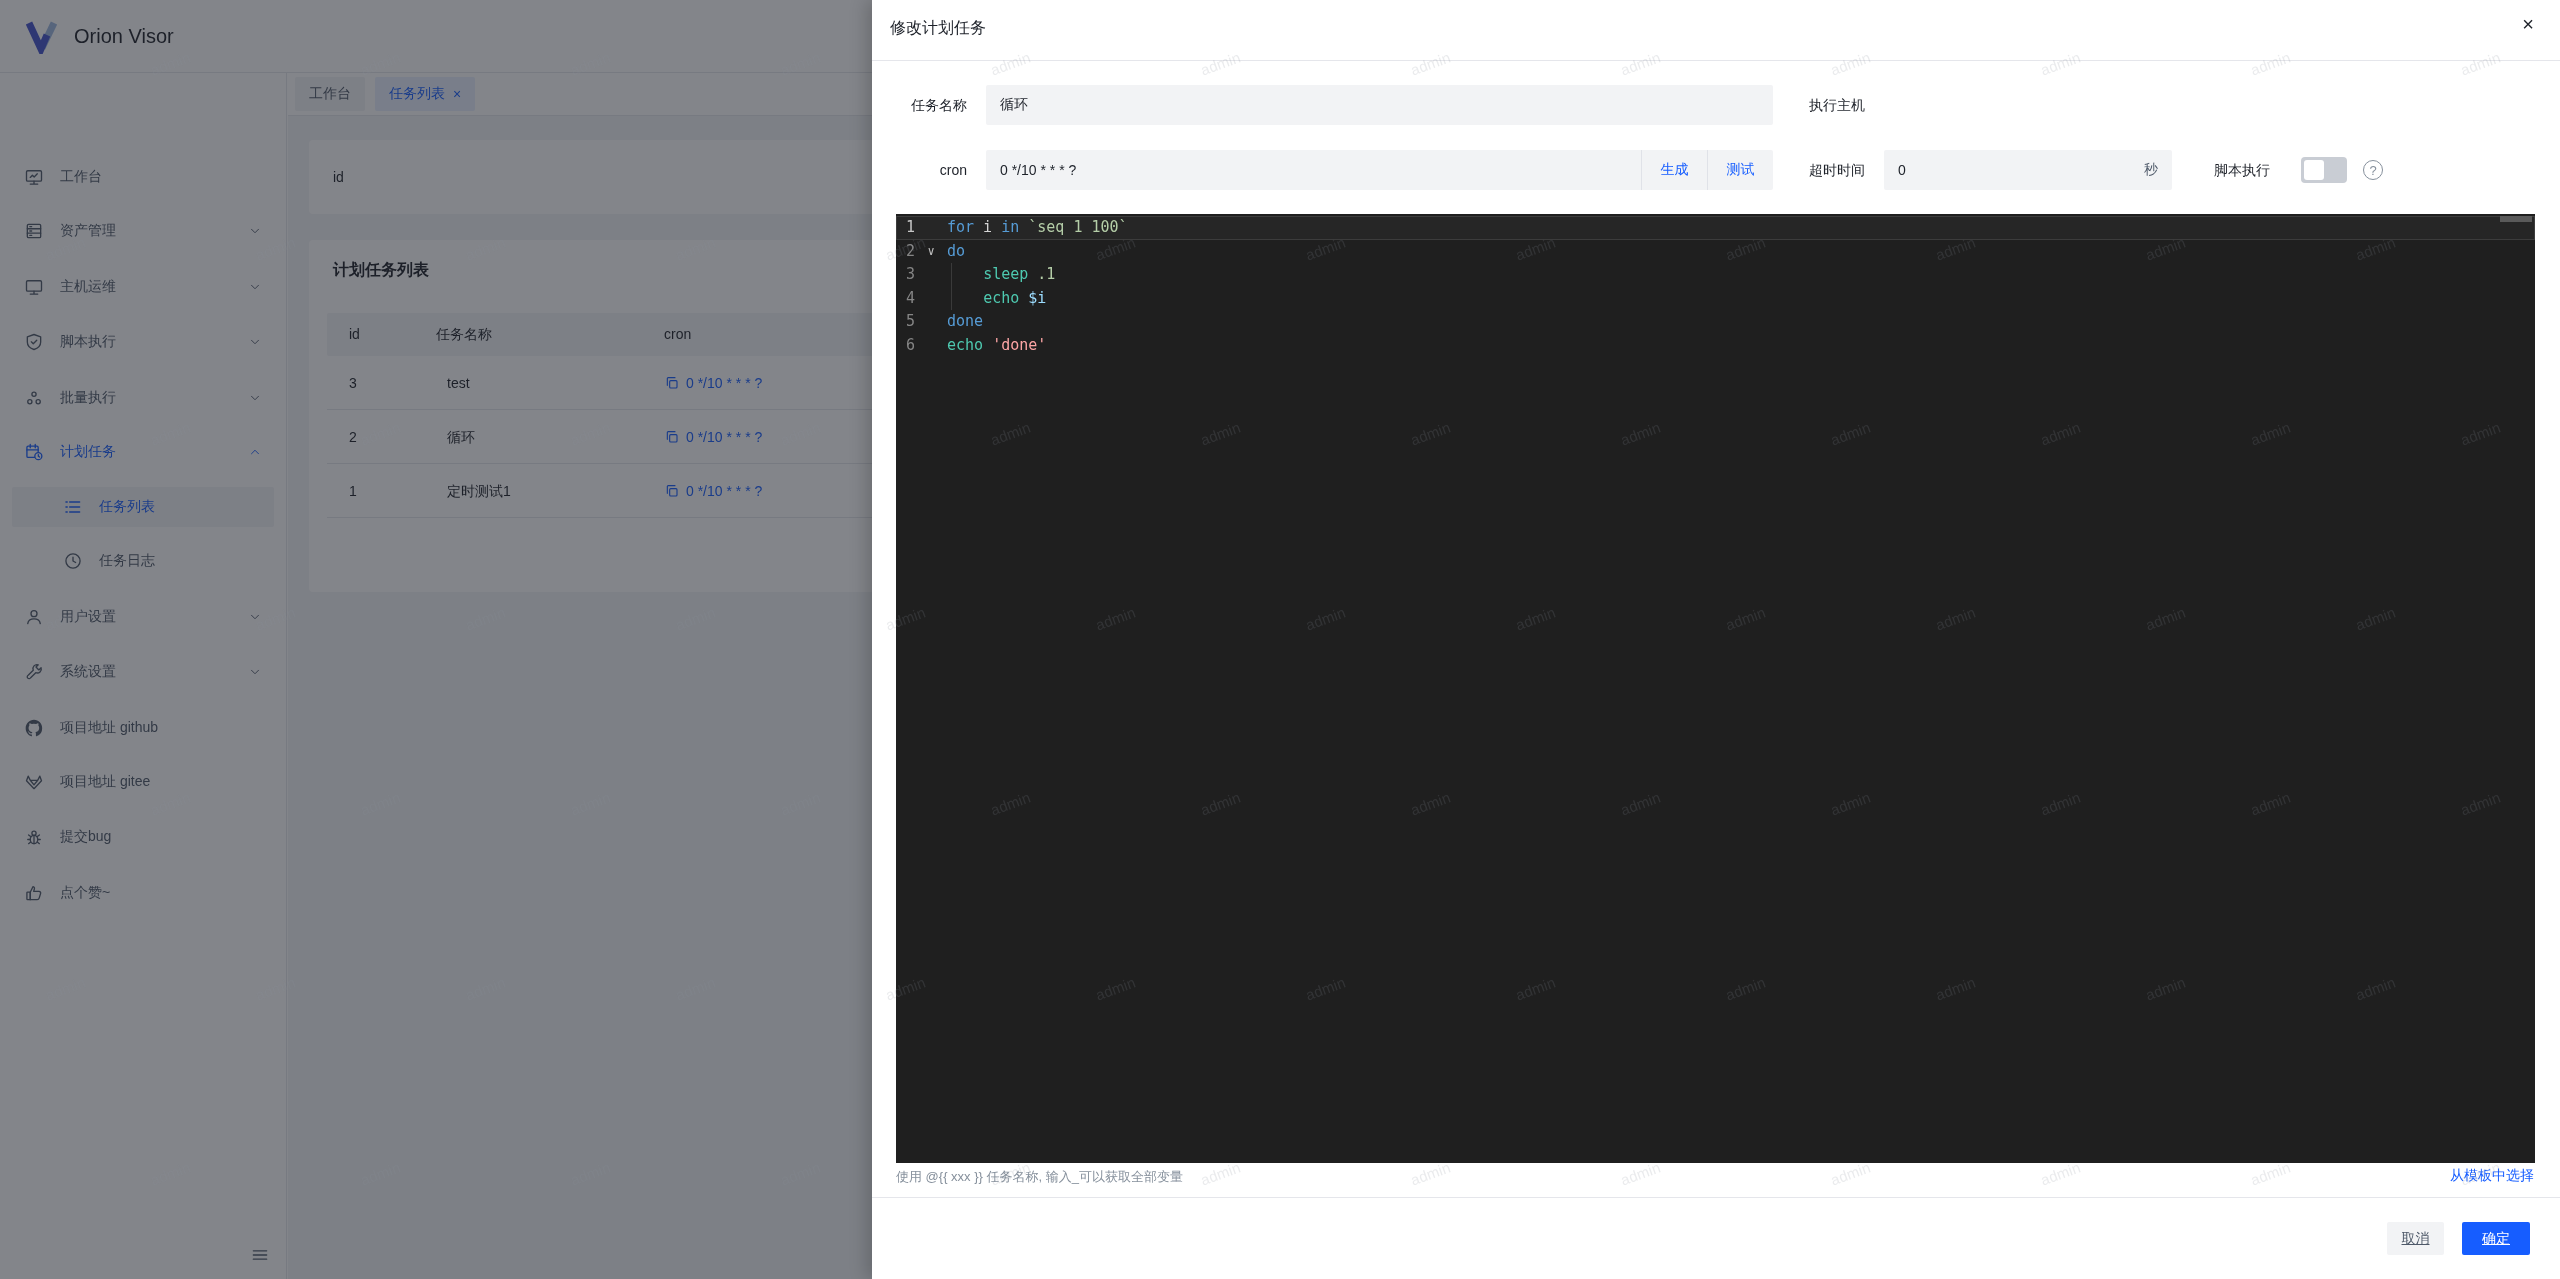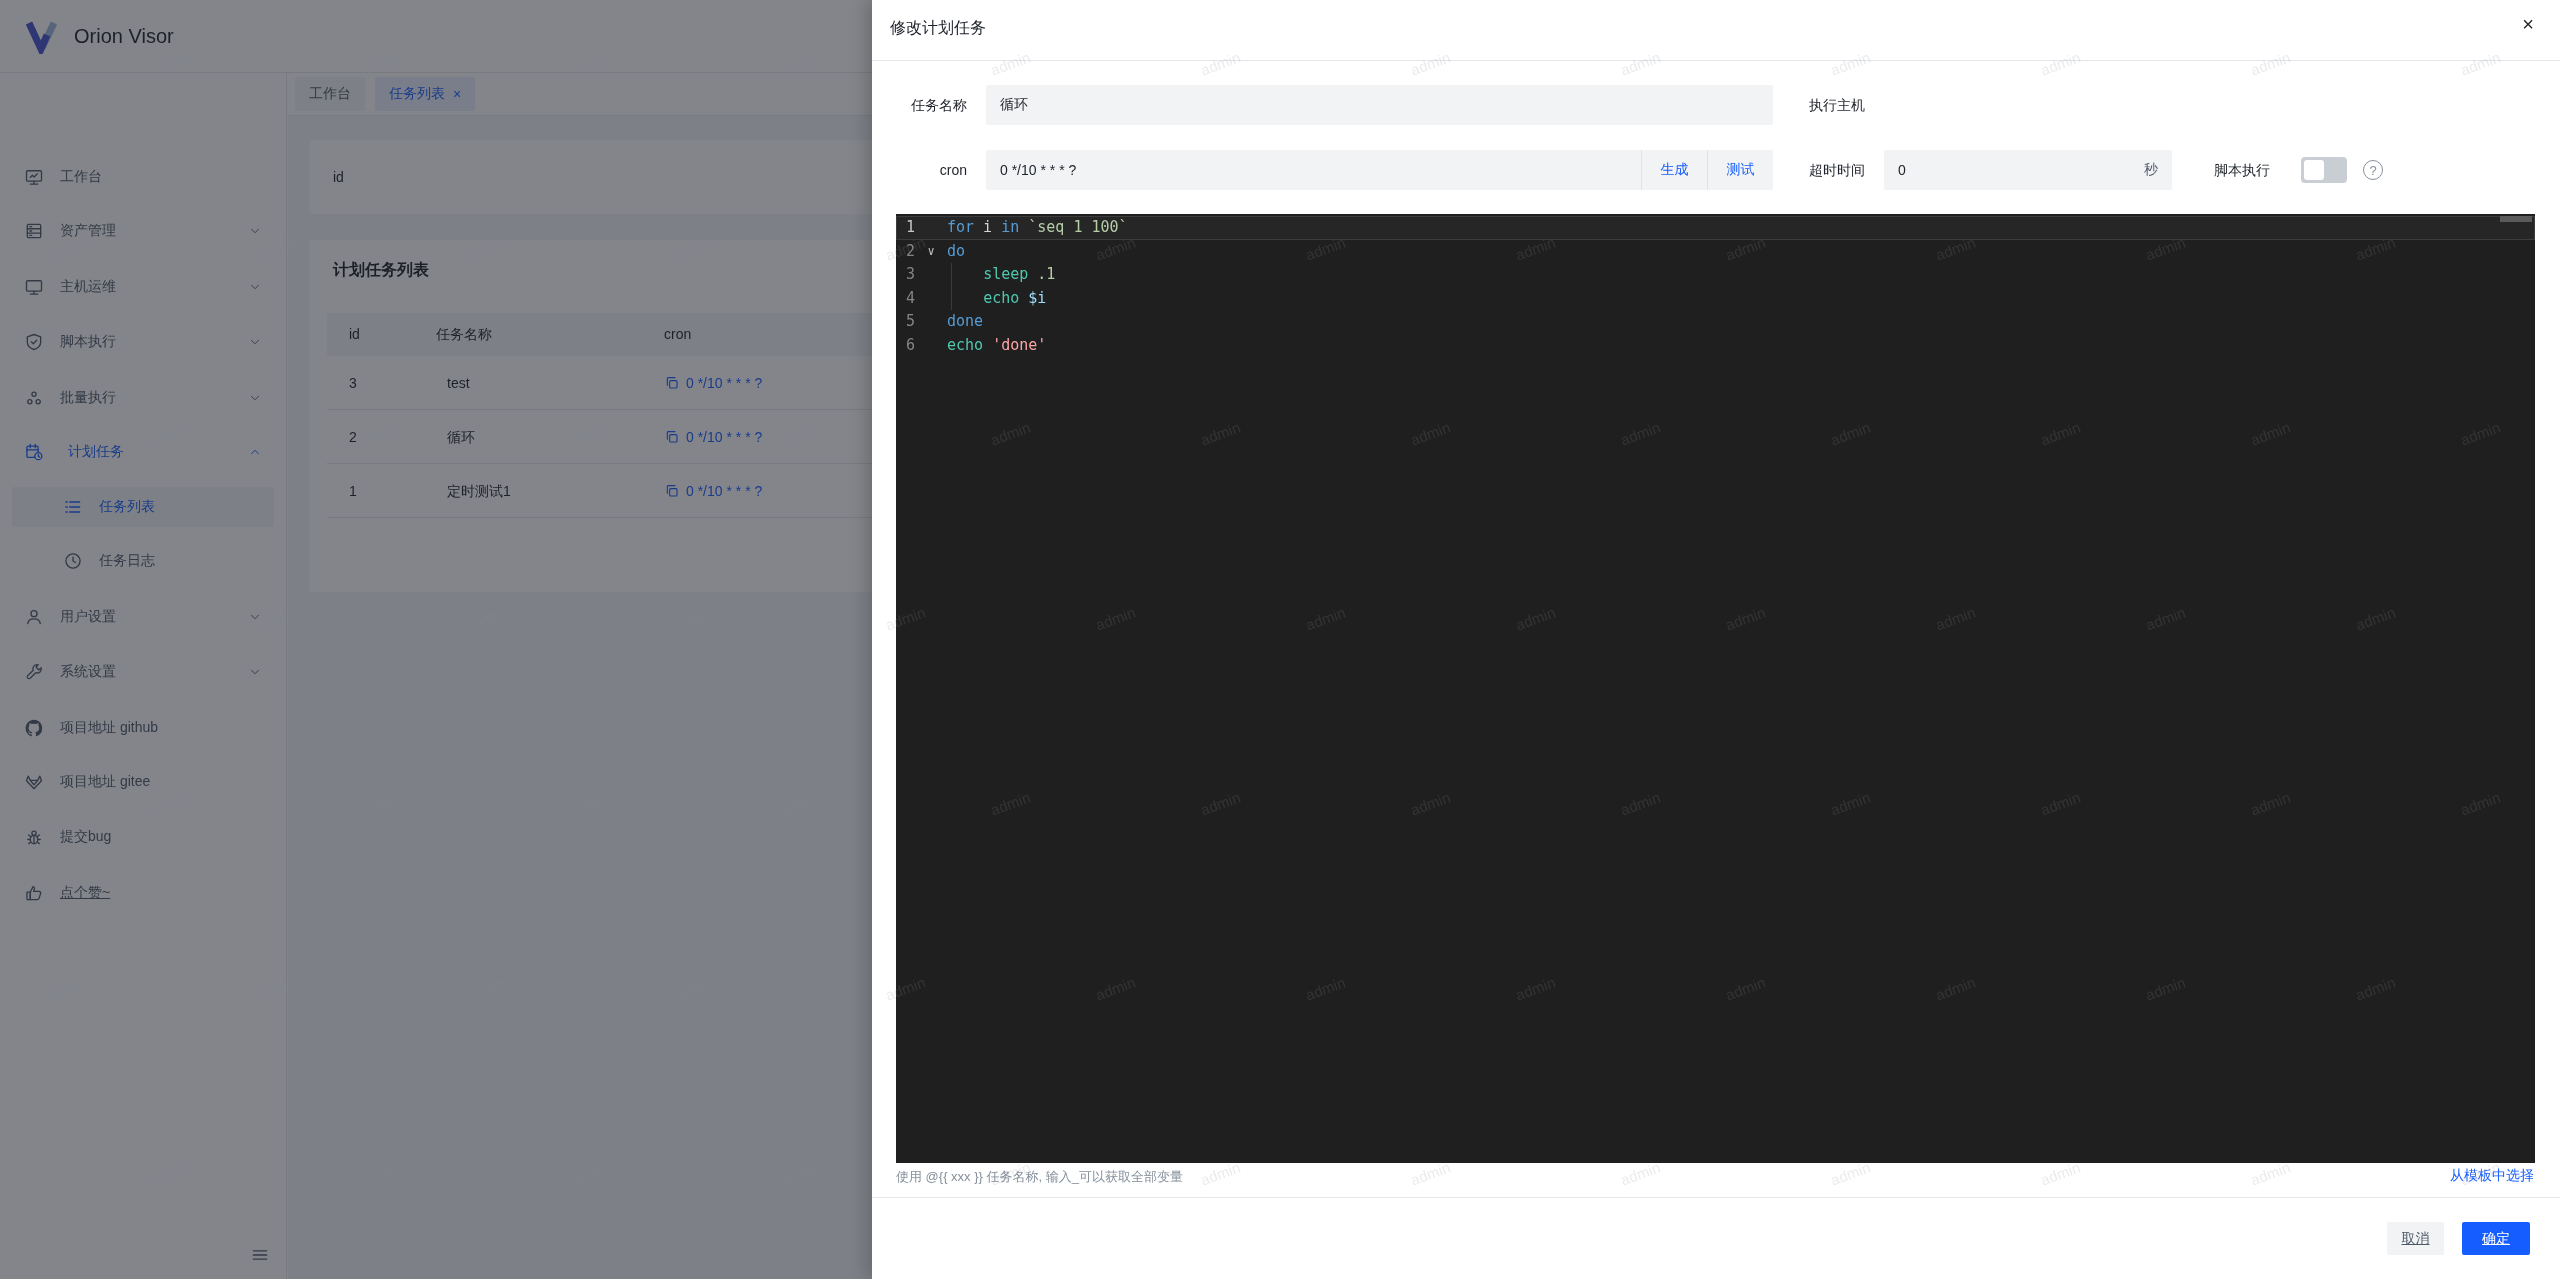--- a/index.html
+++ b/index.html
@@ -15,21 +15,21 @@
   .app-title{margin-left:12px;font-size:20px;font-weight:500;color:#1d2129;}
 
   .sidebar{position:absolute;left:0;top:73px;width:287px;bottom:0;background:#fff;
     border-right:1px solid #e5e6eb;}
   .side-item{position:absolute;left:12px;right:12px;height:40px;border-radius:2px;
     display:flex;align-items:center;font-size:14px;color:#4e5969;cursor:pointer;}
   .side-item .s-icon{margin-left:12px;width:20px;height:20px;flex:0 0 auto;display:flex;}
   .side-item .s-label{margin-left:16px;white-space:nowrap;}
   .side-item .s-chev{position:absolute;right:12px;width:14px;height:14px;display:flex;}
   .side-item.sub .s-icon{margin-left:51px;}
-  .side-item.blue{color:#165dff;gap:8px;}
+  .side-item.blue{color:#165dff;}
   .side-item.selected{background:#f2f3f5;color:#165dff;}
   .side-item svg{stroke:currentColor;fill:none;stroke-width:1.6;stroke-linecap:round;stroke-linejoin:round;width:100%;height:100%;}
   .collapse-btn{position:absolute;right:16px;bottom:14px;width:20px;height:20px;color:#4e5969;cursor:pointer;}
   .collapse-btn svg{stroke:currentColor;fill:none;stroke-width:1.6;stroke-linecap:round;width:100%;height:100%;}
 
   .main{position:absolute;left:288px;top:73px;right:0;bottom:0;background:#f2f3f5;}
   .tabbar{position:absolute;left:0;top:0;right:0;height:43px;background:#fff;
     border-bottom:1px solid #e5e6eb;display:flex;align-items:center;padding-left:7px;gap:10px;}
   .tab{height:34px;padding:0 14px;display:inline-flex;align-items:center;background:#f2f3f5;
     color:#4e5969;font-size:14px;border-radius:2px;cursor:pointer;gap:8px;white-space:nowrap;}
@@ -286,21 +286,21 @@
           <div class="side-item" style="top: 744px;">
             <span class="s-icon">
               <svg class="" viewBox="0 0 24 24">
                 <circle cx="12" cy="7.5" r="2.5"></circle>
                 <ellipse cx="12" cy="15" rx="4.5" ry="5"></ellipse>
                 <path d="M12 10.5V20M4.5 15h3M16.5 15h3M5.5 9.5L8 11.5M18.5 9.5L16 11.5M5.5 20l2.5-2M18.5 20L16 18"></path>
               </svg>
             </span>
             <span class="s-label">提交bug</span>
           </div>
-          <div class="side-item" style="top: 800px; text-decoration: underline;">
+          <div class="side-item" style="top: 800px;">
             <span class="s-icon">
               <svg class="" viewBox="0 0 24 24">
                 <path d="M7.5 11l3.2-6.6a1.9 1.9 0 0 1 1.8 2.5l-.9 3.1H18a2 2 0 0 1 1.9 2.6l-1.7 5.6a2.5 2.5 0 0 1-2.4 1.8H7.5z"></path>
                 <path d="M7.5 11H4.2a.7.7 0 0 0-.7.7v7.6c0 .4.3.7.7.7h3.3z"></path>
               </svg>
             </span>
             <span class="s-label">点个赞~</span>
           </div>
         </div>
       <div class="collapse-btn">

